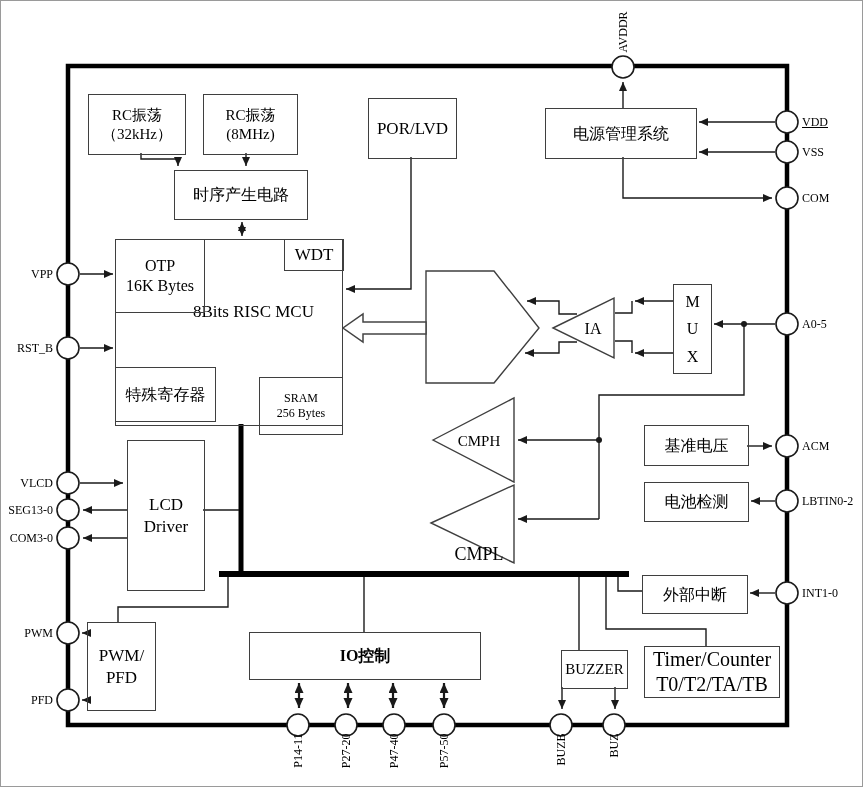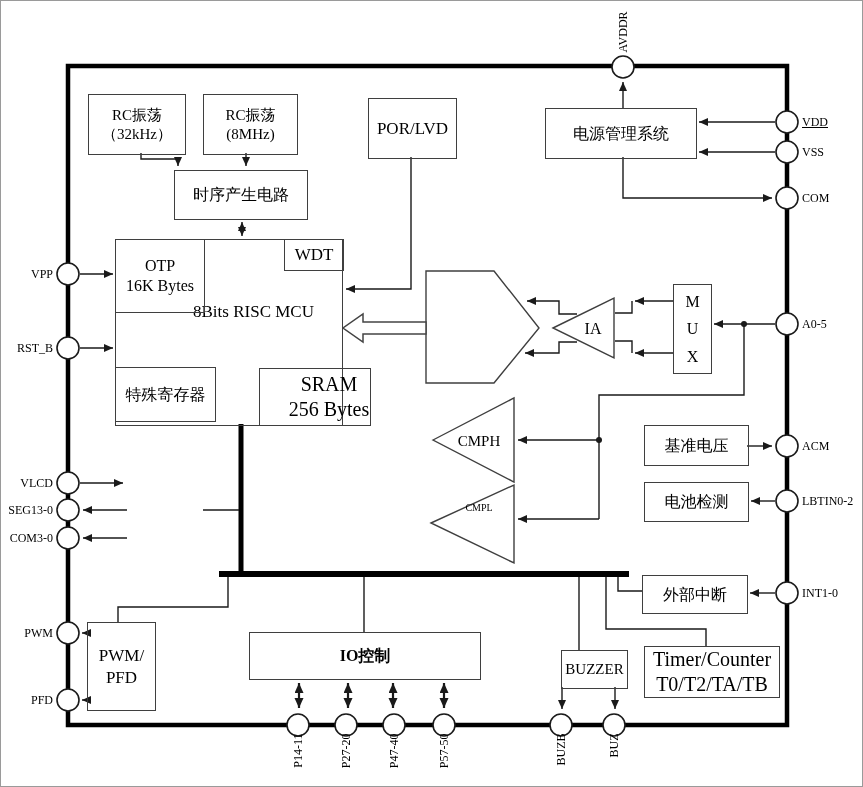--- a/index.html
+++ b/index.html
@@ -142,39 +142,43 @@
   <div class="box" style="left:114px;top:238px;width:88px;height:72px;font-size:16px;">
     <span>OTP</span>
     <span>16K Bytes</span>
   </div>
   <div class="box" style="left:283px;top:238px;width:58px;height:30px;font-size:17px;">
     <span>WDT</span>
   </div>
   <div class="box" style="left:114px;top:366px;width:99px;height:53px;font-size:16px;">
     <span>特殊寄存器</span>
   </div>
-  <div class="box" style="left:258px;top:367px;width:82px;height:56px;font-size:20px;padding-left:28px;">
+  <div class="box" style="left:258px;top:376px;width:82px;height:56px;font-size:12px;">
     <span>SRAM</span>
     <span>256 Bytes</span>
   </div>
 
   <div class="freetext" style="left:574px;top:318px;width:36px;font-size:16px;">IA</div>
   <div class="box" style="left:672px;top:283px;width:37px;height:88px;font-size:16px;line-height:1.7;">
     <span>M</span>
     <span>U</span>
     <span>X</span>
   </div>
   <div class="freetext" style="left:446px;top:431px;width:64px;font-size:15px;">CMPH</div>
-  <div class="freetext" style="left:446px;top:500px;width:64px;font-size:10px;">CMPL</div>
+  <div class="freetext" style="left:446px;top:542px;width:64px;font-size:18px;">CMPL</div>
 
   <div class="box" style="left:643px;top:424px;width:103px;height:39px;font-size:16px;">
     <span>基准电压</span>
   </div>
   <div class="box" style="left:643px;top:481px;width:103px;height:38px;font-size:16px;">
     <span>电池检测</span>
+  </div>
+  <div class="box" style="left:126px;top:439px;width:76px;height:149px;font-size:17px;">
+    <span>LCD</span>
+    <span>Driver</span>
   </div>
   <div class="box" style="left:641px;top:574px;width:104px;height:37px;font-size:16px;">
     <span>外部中断</span>
   </div>
   <div class="box" style="left:86px;top:621px;width:67px;height:87px;font-size:17px;">
     <span>PWM/</span>
     <span>PFD</span>
   </div>
   <div class="box" style="left:248px;top:631px;width:230px;height:46px;font-size:16px;font-weight:bold;">
     <span>IO控制</span>

